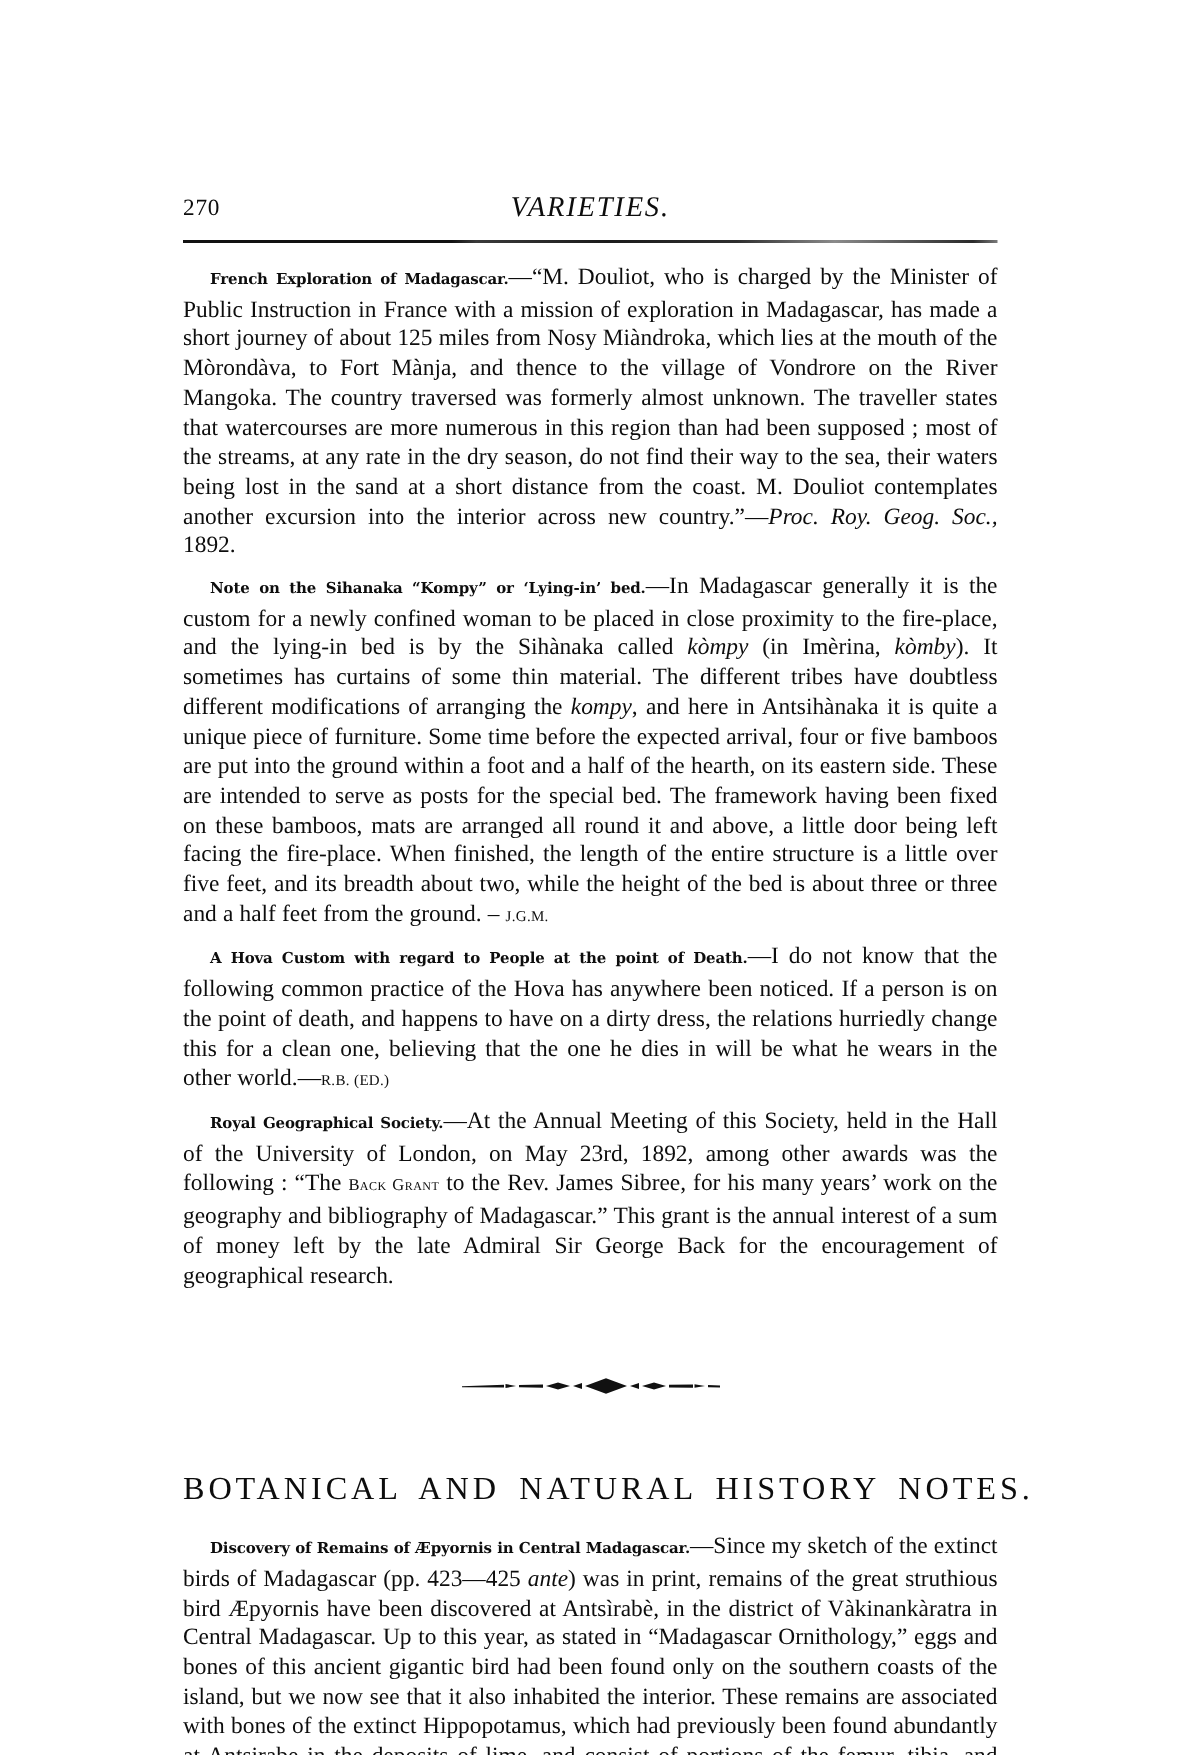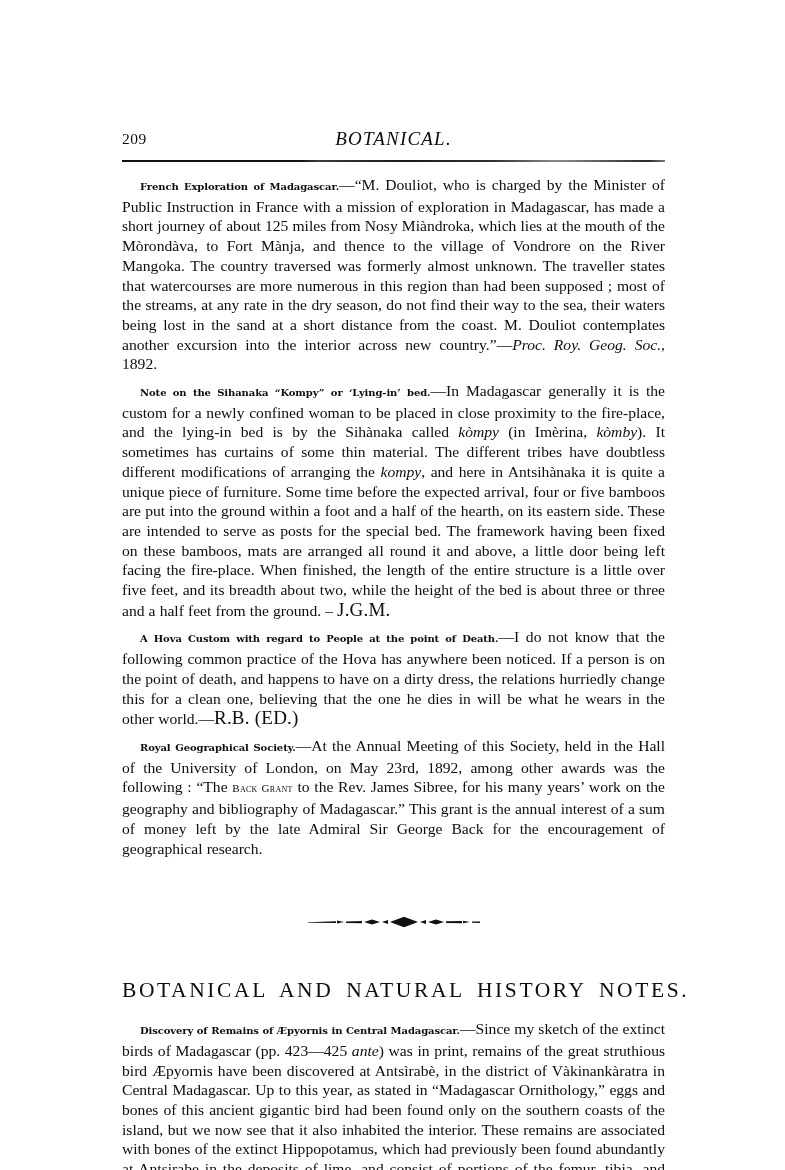--- a/index.html
+++ b/index.html
@@ -79,21 +79,21 @@
     font-weight: bold;
     font-size: 10px;
     letter-spacing: -0.1px;
   }
   .it { font-style: italic; }
   .sc {
     font-size: 11px;
     letter-spacing: 0.3px;
   }
   .sig {
-    font-size: 19px;
+    font-size: 10px;
     letter-spacing: 0.2px;
   }
 
   
   .ornament-wrap {
     margin-top: 44px;
     height: 40px;
     display: flex;
     align-items: center;
     justify-content: center;
@@ -111,22 +111,22 @@
     white-space: nowrap;
   }
 </style>
 </head>
 <body>
 
 <div class="page">
   <div class="content">
 
     <div class="runhead">
-      <span class="folio">209</span>
-      <div class="runhead-title">BOTANICAL.</div>
+      <span class="folio">270</span>
+      <div class="runhead-title">VARIETIES.</div>
     </div>
     <div class="head-rule"></div>
 
     <p class="note"><span class="runin">French Exploration of Madagascar.</span><span>—</span><span>“M. Douliot, who is charged by the Minister of Public Instruction in France with a mission of exploration in Madagascar, has made a short journey of about 125 miles from Nosy Miàndroka, which lies at the mouth of the Mòrondàva, to Fort Mànja, and thence to the village of Vondrore on the River Mangoka. The country traversed was formerly almost unknown. The traveller states that watercourses are more numerous in this region than had been supposed ; most of the streams, at any rate in the dry season, do not find their way to the sea, their waters being lost in the sand at a short distance from the coast. M. Douliot contemplates another excursion into the interior across new country.”—</span><span class="it">Proc. Roy. Geog. Soc.,</span><span> 1892.</span></p>
 
     <p class="note"><span class="runin">Note on the Sihanaka “Kompy” or ‘Lying-in’ bed.</span><span>—</span><span>In Madagascar generally it is the custom for a newly confined woman to be placed in close proximity to the fire-place, and the lying-in bed is by the Sihànaka called </span><span class="it">kòmpy</span><span> (in Imèrina, </span><span class="it">kòmby</span><span>). It sometimes has curtains of some thin material. The different tribes have doubtless different modifications of arranging the </span><span class="it">kompy</span><span>, and here in Antsihànaka it is quite a unique piece of furniture. Some time before the expected arrival, four or five bamboos are put into the ground within a foot and a half of the hearth, on its eastern side. These are intended to serve as posts for the special bed. The framework having been fixed on these bamboos, mats are arranged all round it and above, a little door being left facing the fire-place. When finished, the length of the entire structure is a little over five feet, and its breadth about two, while the height of the bed is about three or three and a half feet from the ground. – </span><span class="sig">J.G.M.</span></p>
 
     <p class="note"><span class="runin">A Hova Custom with regard to People at the point of Death.</span><span>—</span><span>I do not know that the following common practice of the Hova has anywhere been noticed. If a person is on the point of death, and happens to have on a dirty dress, the relations hurriedly change this for a clean one, believing that the one he dies in will be what he wears in the other world.—</span><span class="sig">R.B. (ED.)</span></p>
 
     <p class="note"><span class="runin">Royal Geographical Society.</span><span>—</span><span>At the Annual Meeting of this Society, held in the Hall of the University of London, on May 23rd, 1892, among other awards was the following : “The </span><span class="sc" style="font-variant: small-caps;">Back Grant</span><span> to the Rev. James Sibree, for his many years’ work on the geography and bibliography of Madagascar.” This grant is the annual interest of a sum of money left by the late Admiral Sir George Back for the encouragement of geographical research.</span></p>

